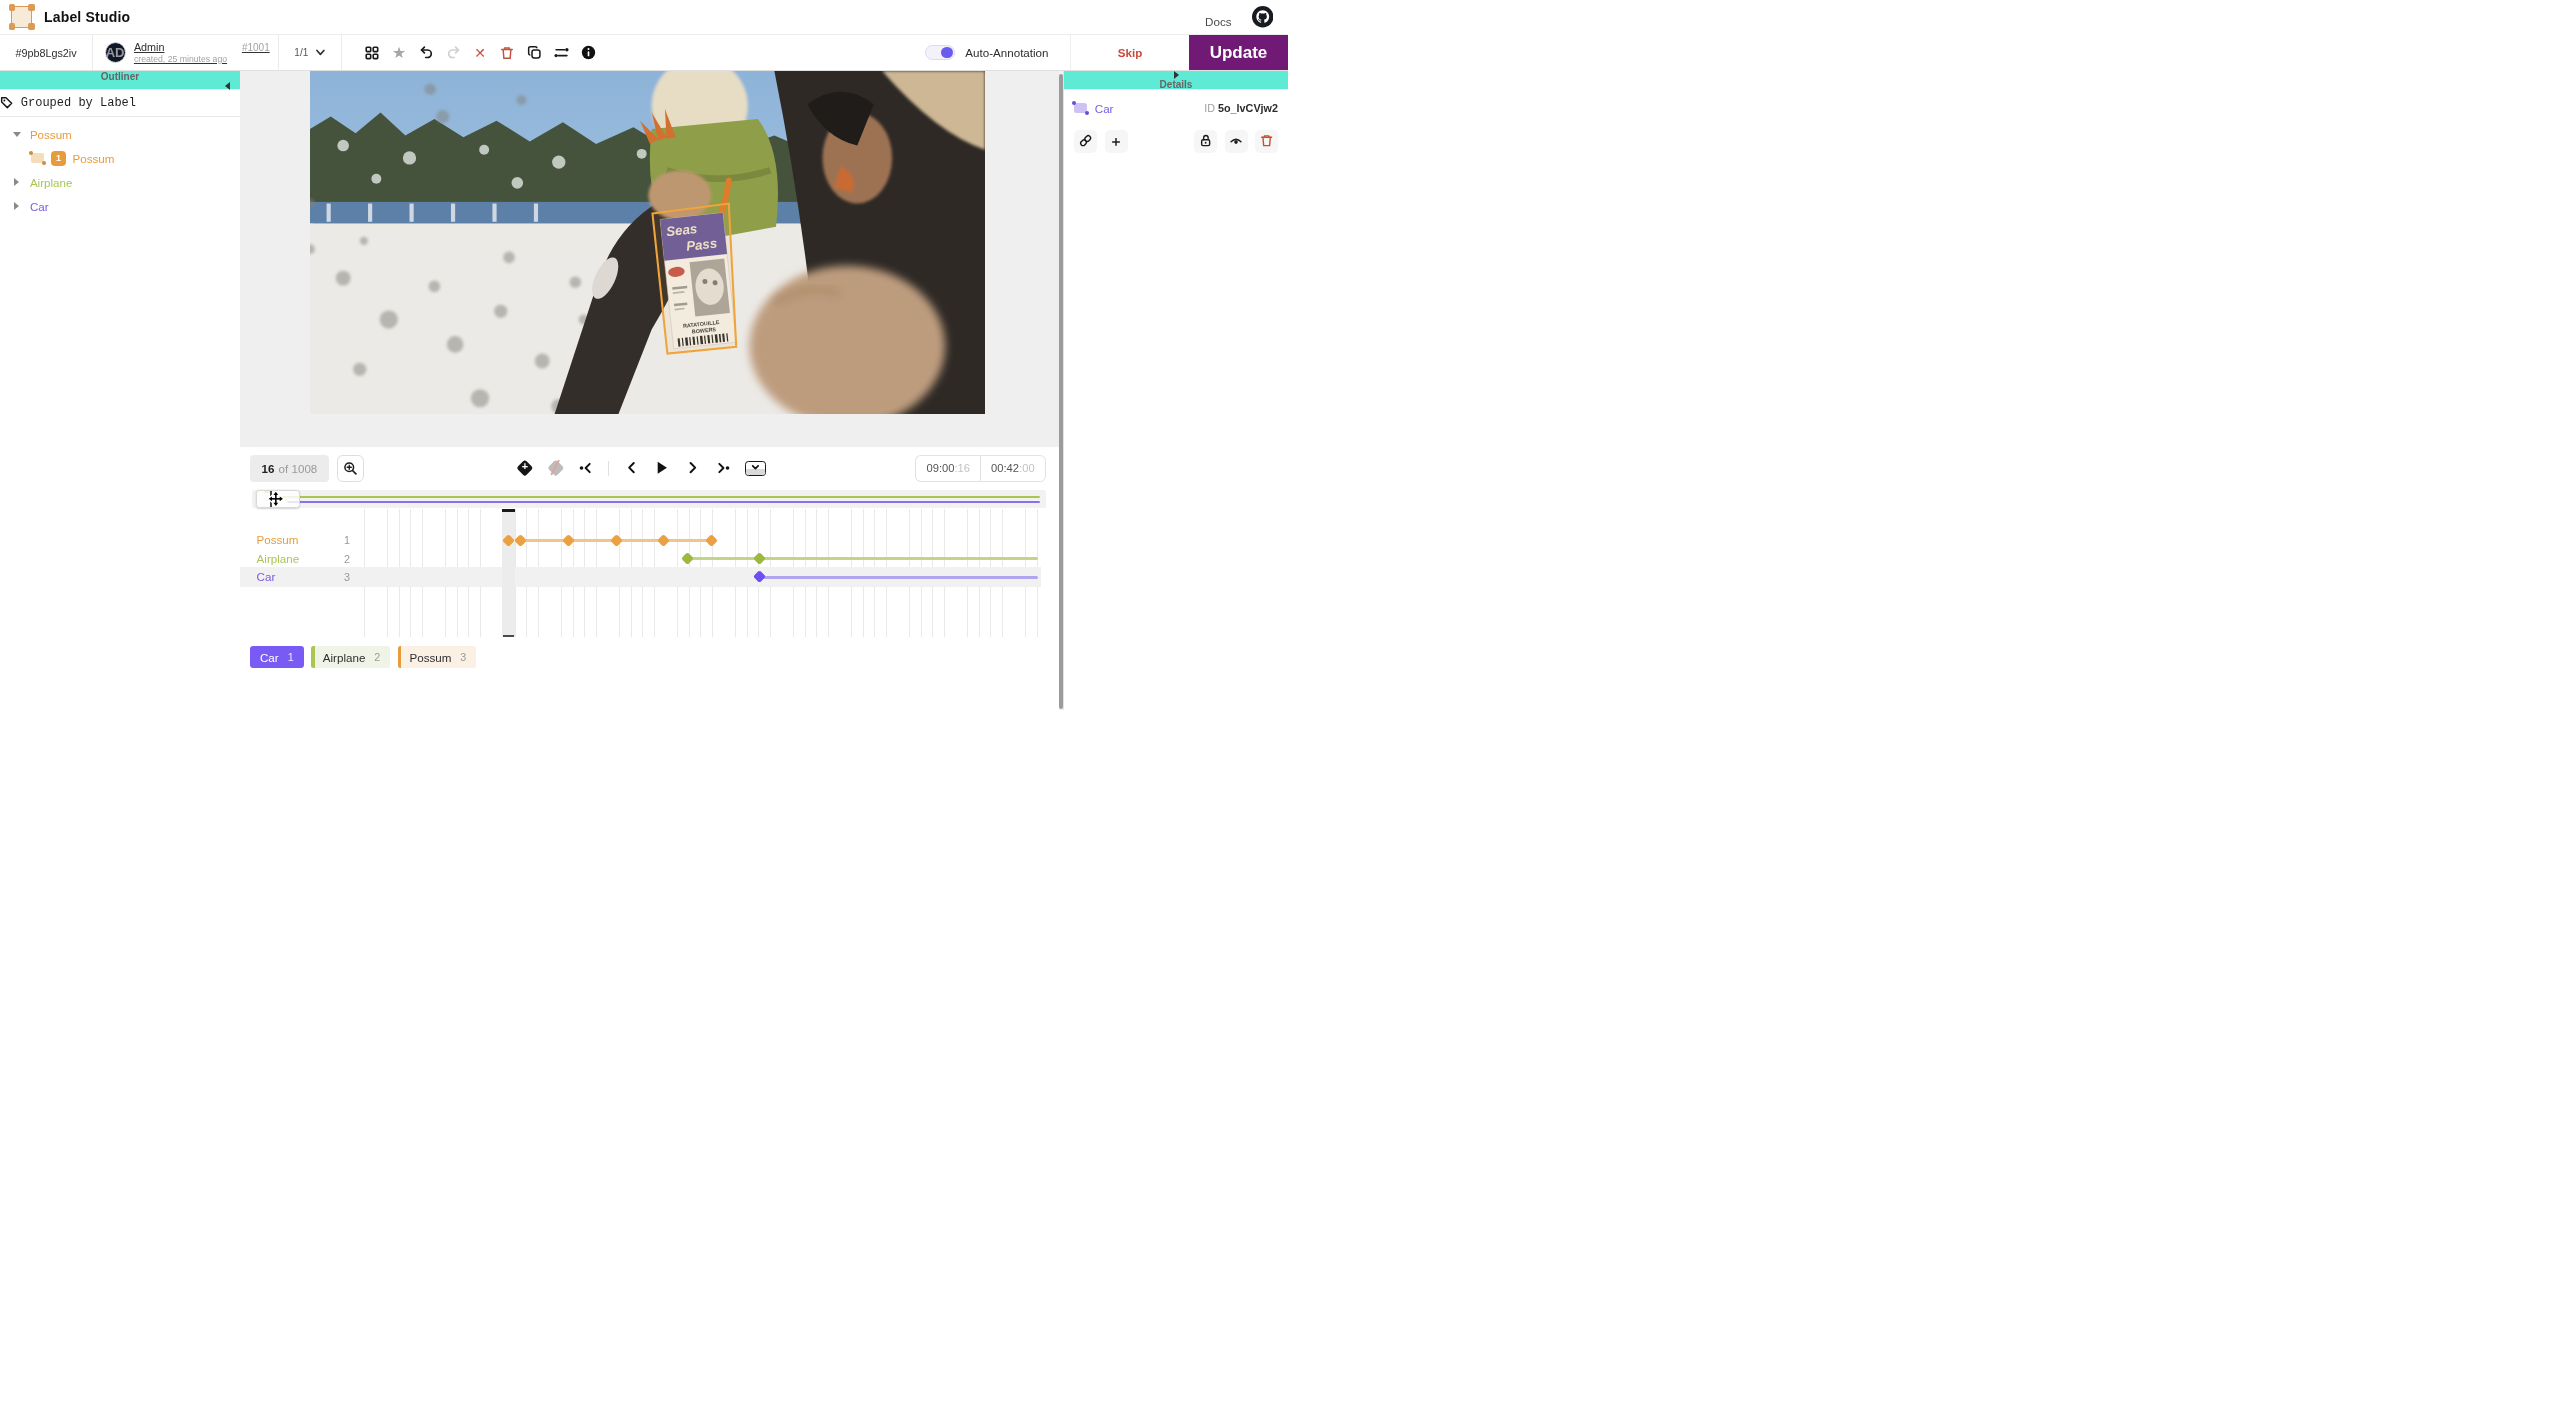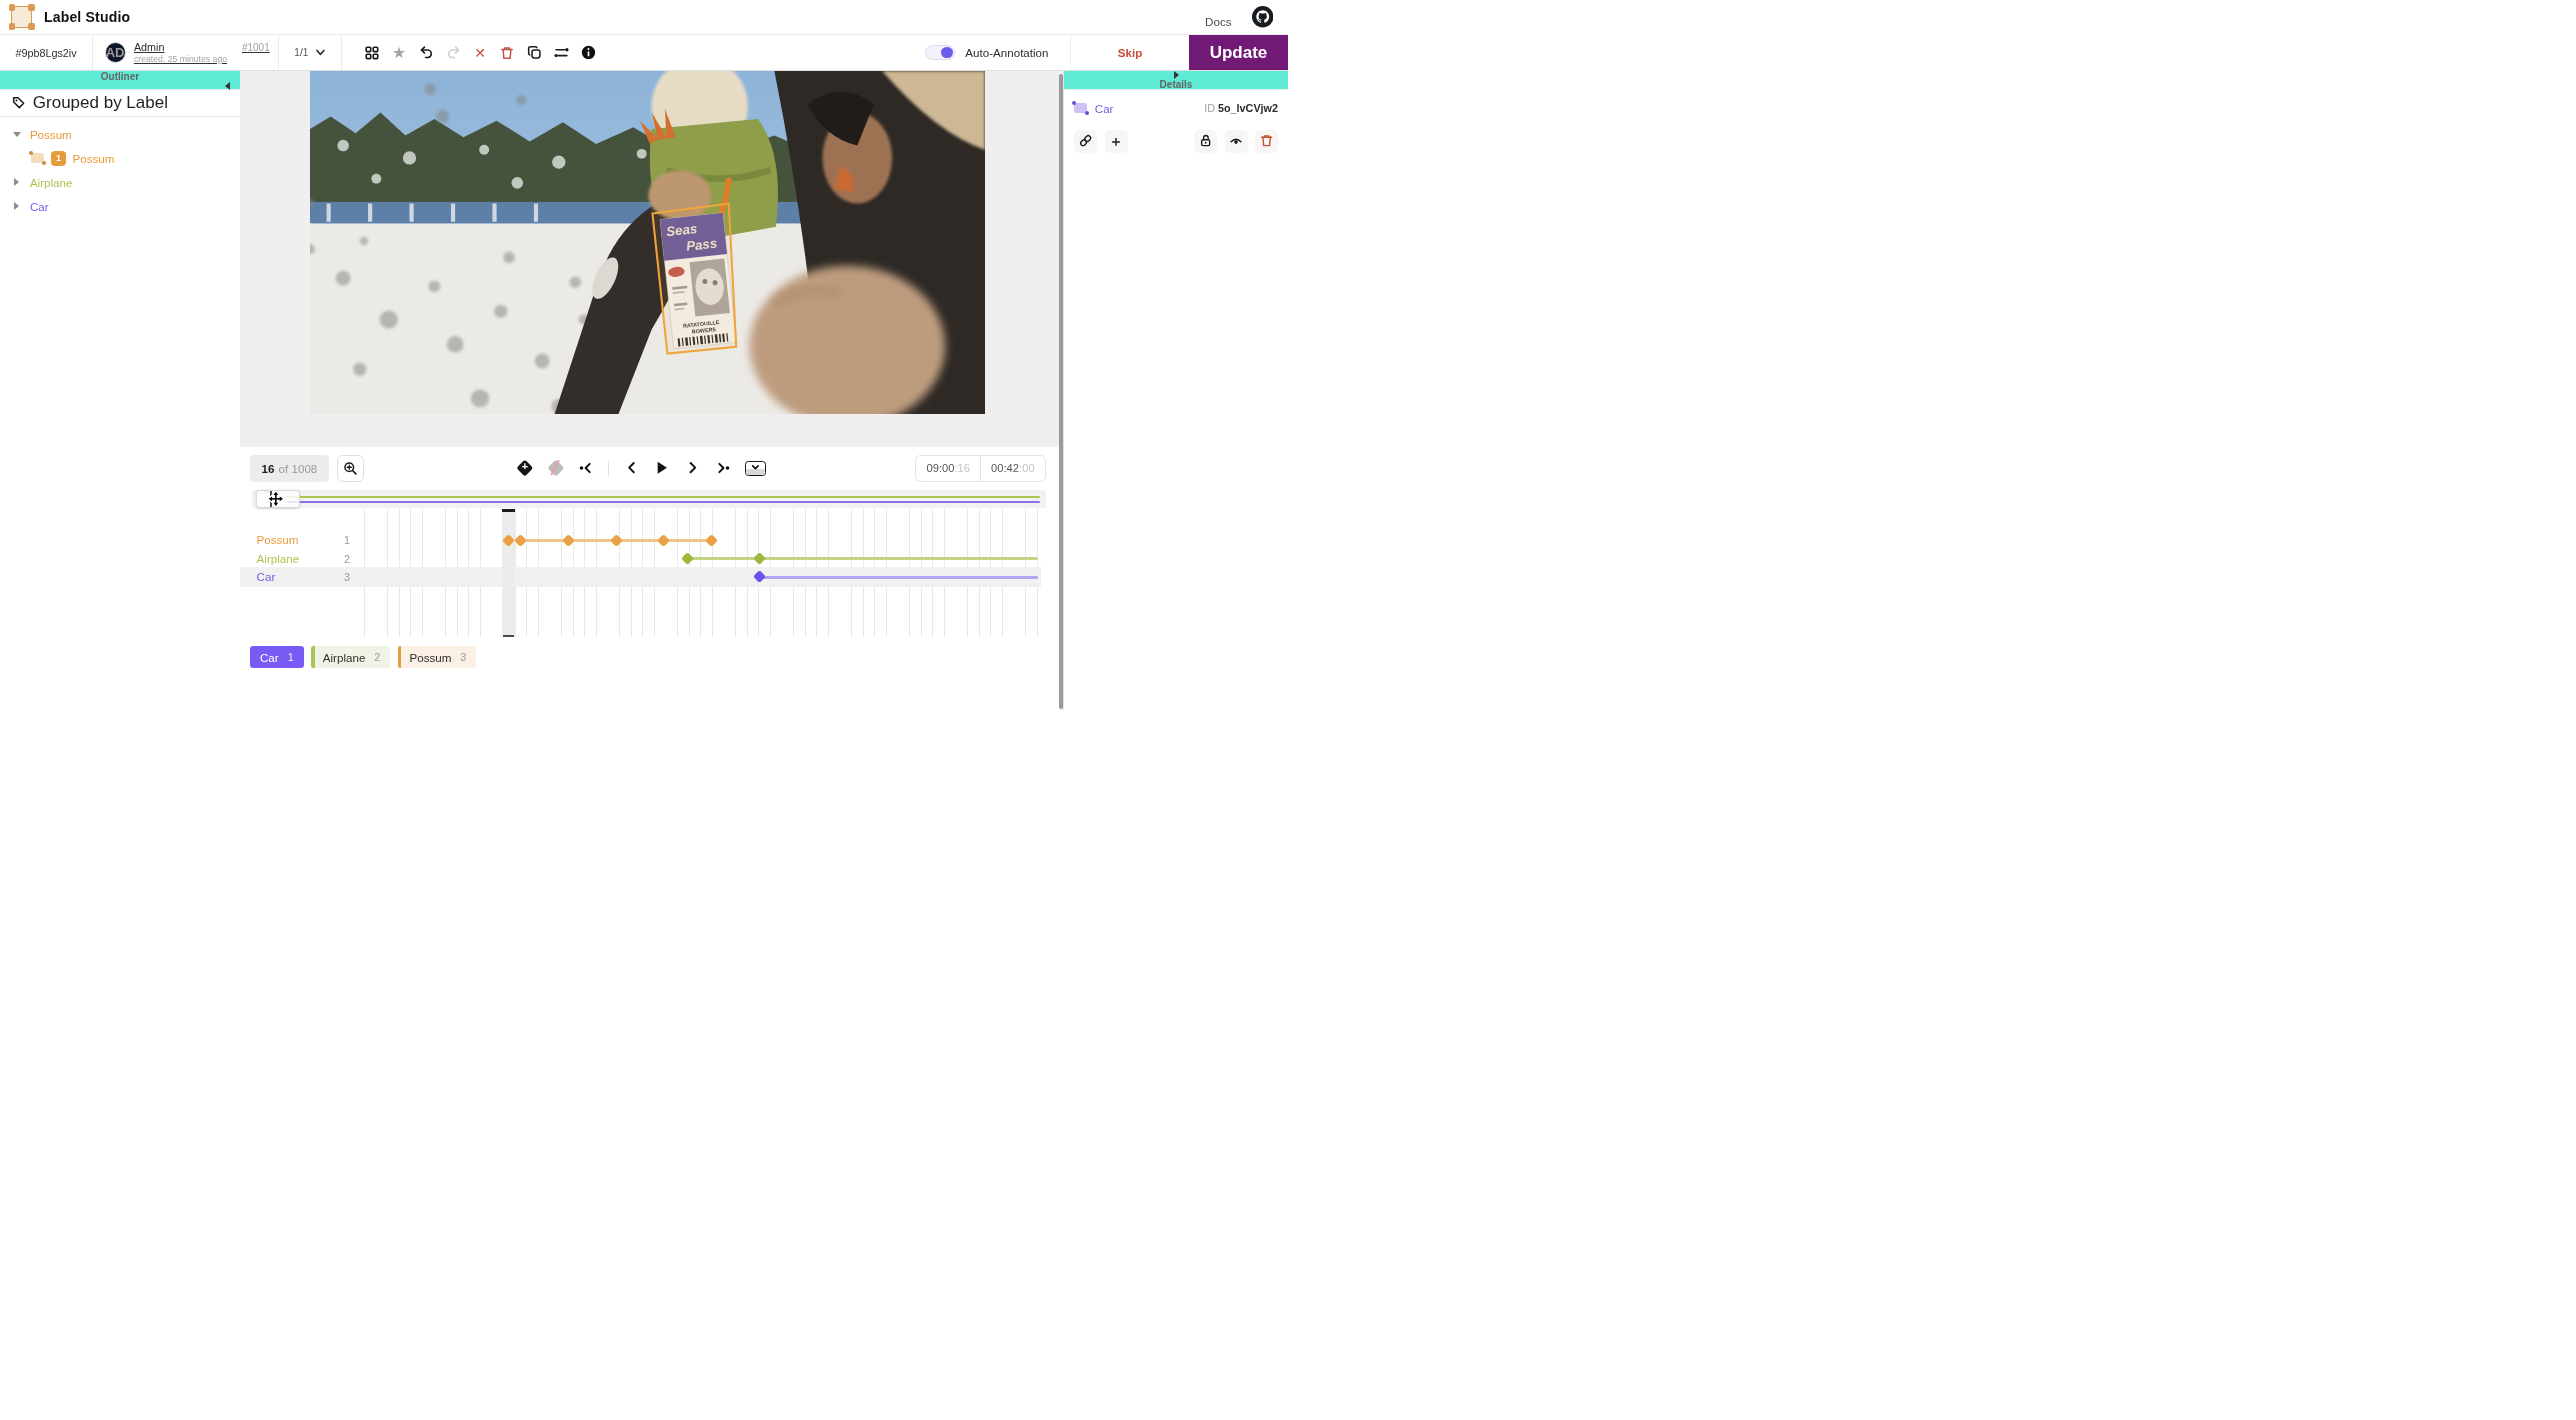--- a/index.html
+++ b/index.html
@@ -45,21 +45,21 @@
   .update-btn { width:99px; display:flex; align-items:center; justify-content:center;
                 font-size:17px; font-weight:600; color:#fff; background:#701a75; cursor:pointer; }
 
   
   .body { display:flex; height:640px; }
   .sidebar { width:240px; flex:none; background:#fff; }
   .panel-head { height:19px; display:flex; align-items:center; padding:0 10px; font-size:10px; font-weight:700;
                 color:#666; border-bottom:0.8px solid #eee; background:#5eead4;flex-direction:column; }
   .tri-l { width:0; height:0; border-top:4.1px solid transparent; border-bottom:4.1px solid transparent; border-right:5.8px solid #333; }
   .tri-r { width:0; height:0; border-top:4.1px solid transparent; border-bottom:4.1px solid transparent; border-left:5.8px solid #333; }
-  .grouped-row { height:27px; display:flex; align-items:center; gap:7.5px; padding:0 12px; border-bottom:0.8px solid #e9e9e9; font-size:17px; color:#1f1f1f; }
+  .grouped-row { height:27px; display:flex; align-items:center; gap:7.5px; padding:0 0; border-bottom:0.8px solid #e9e9e9; font-size:12px; color:#1f1f1f;font-family:Liberation Mono, monospace; }
 
   .tree { padding-top:5px; }
   .tree-row { height:24px; display:flex; align-items:center; padding-left:10px; cursor:pointer; }
   .caret { width:13.3px; display:flex; justify-content:center; }
   .caret-down { width:0; height:0; border-left:4.1px solid transparent; border-right:4.1px solid transparent; border-top:5.8px solid #8a8a8a; }
   .caret-right { width:0; height:0; border-top:4.1px solid transparent; border-bottom:4.1px solid transparent; border-left:5.8px solid #8a8a8a; }
   .tree-label { font-size:11.6px; margin-left:6.6px; }
   .tree-child { padding-left:31px; }
   .region-ico { width:13.3px; height:10.8px; border-radius:2.5px; position:relative; flex:none; }
   .region-ico i { position:absolute; width:4.1px; height:4.1px; border-radius:50%; }

